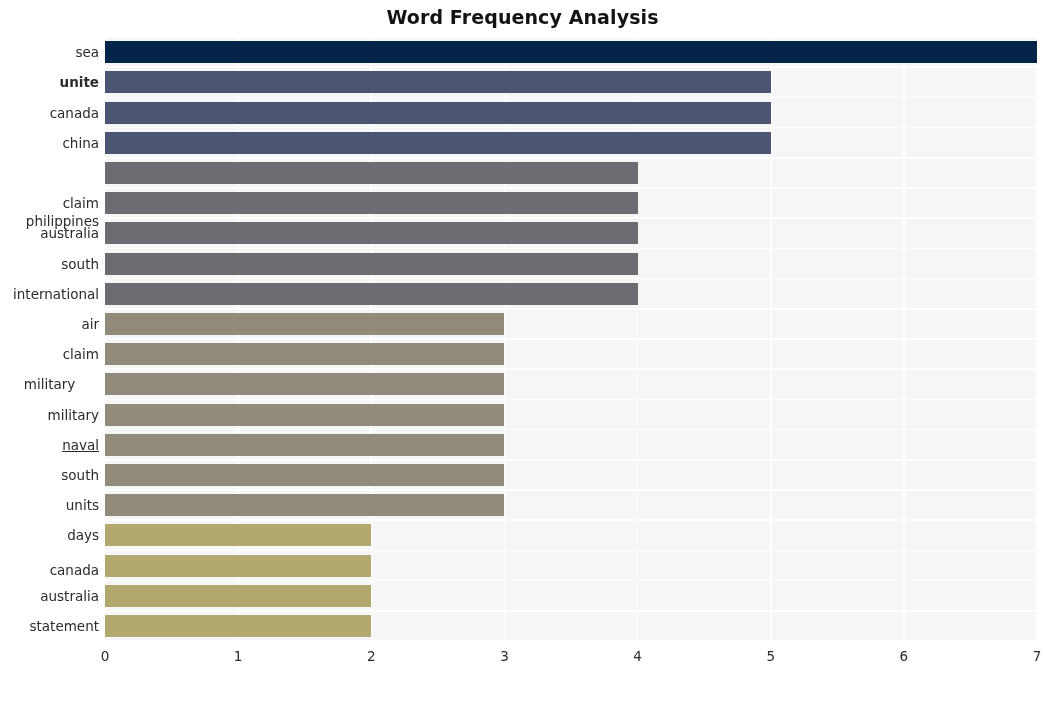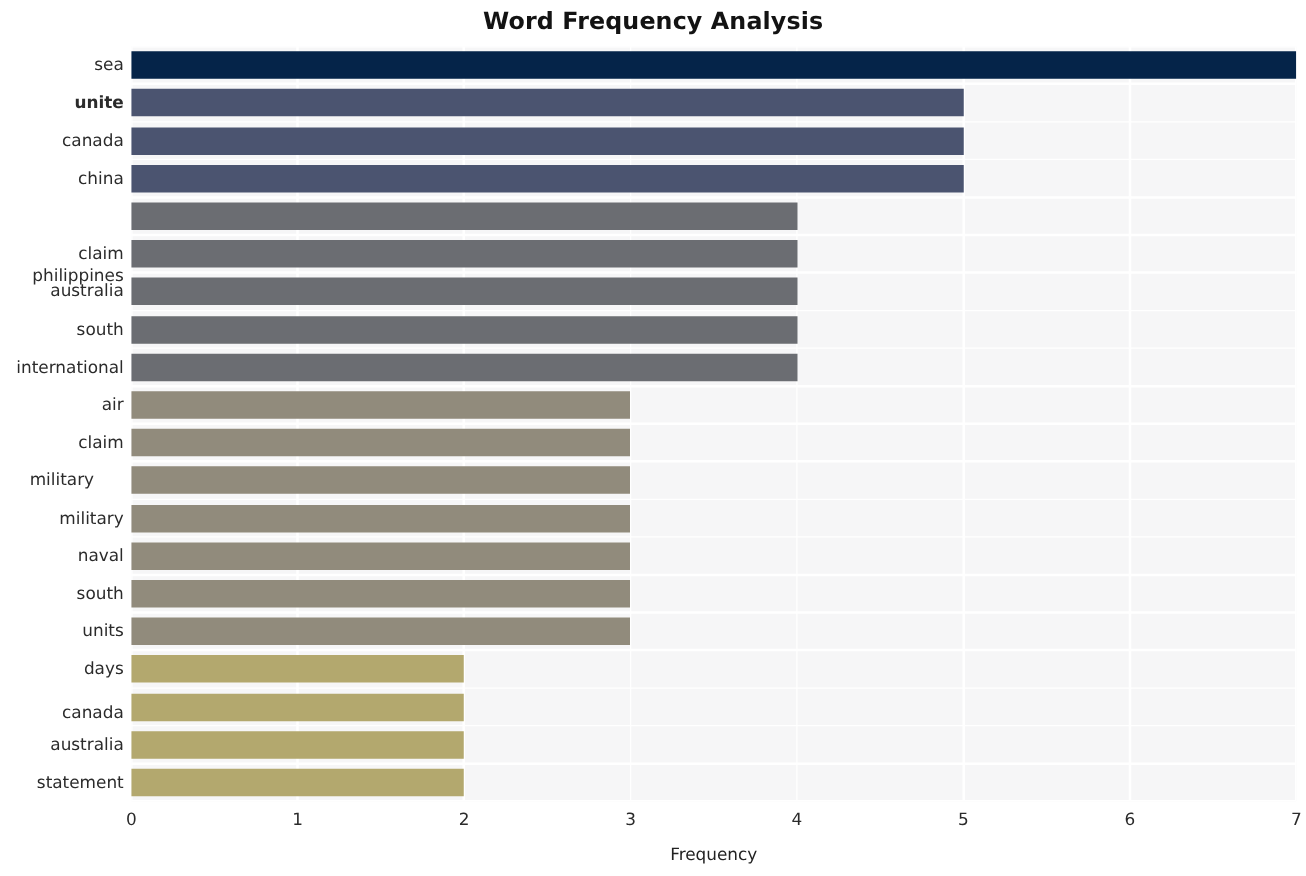--- a/index.html
+++ b/index.html
@@ -173,35 +173,34 @@
       <div class="y-label" style="top: 98.7px;">china</div>
       <div class="y-label" style="top: 128.9px; margin-top: 48px;">philippines</div>
       <div class="y-label" style="top: 159.1px;">claim</div>
       <div class="y-label" style="top: 189.3px;">australia</div>
       <div class="y-label" style="top: 219.5px;">south</div>
       <div class="y-label" style="top: 249.7px;">international</div>
       <div class="y-label" style="top: 279.9px;">air</div>
       <div class="y-label" style="top: 310.1px;">claim</div>
       <div class="y-label" style="top: 340.3px; text-align: center;">military</div>
       <div class="y-label" style="top: 370.5px;">military</div>
-      <div class="y-label" style="top: 400.7px;">naval</div>
+      <div class="y-label" style="top: 400.7px; text-decoration: underline;">naval</div>
       <div class="y-label" style="top: 430.9px;">south</div>
       <div class="y-label" style="top: 461.1px;">units</div>
       <div class="y-label" style="top: 491.3px;">days</div>
       <div class="y-label" style="top: 526px;">canada</div>
       <div class="y-label" style="top: 551.7px;">australia</div>
       <div class="y-label" style="top: 581.9px;">statement</div>
     </div>
 
   <div id="x-labels">
       <div class="x-label" style="left: 105px;">0</div>
       <div class="x-label" style="left: 238.143px;">1</div>
       <div class="x-label" style="left: 371.286px;">2</div>
       <div class="x-label" style="left: 504.429px;">3</div>
       <div class="x-label" style="left: 637.571px;">4</div>
       <div class="x-label" style="left: 770.714px;">5</div>
       <div class="x-label" style="left: 903.857px;">6</div>
       <div class="x-label" style="left: 1037px;">7</div>
     </div>
 
-  <div id="x-axis-title">Frequency</div>
 
 </div>
 
 </body></html>

